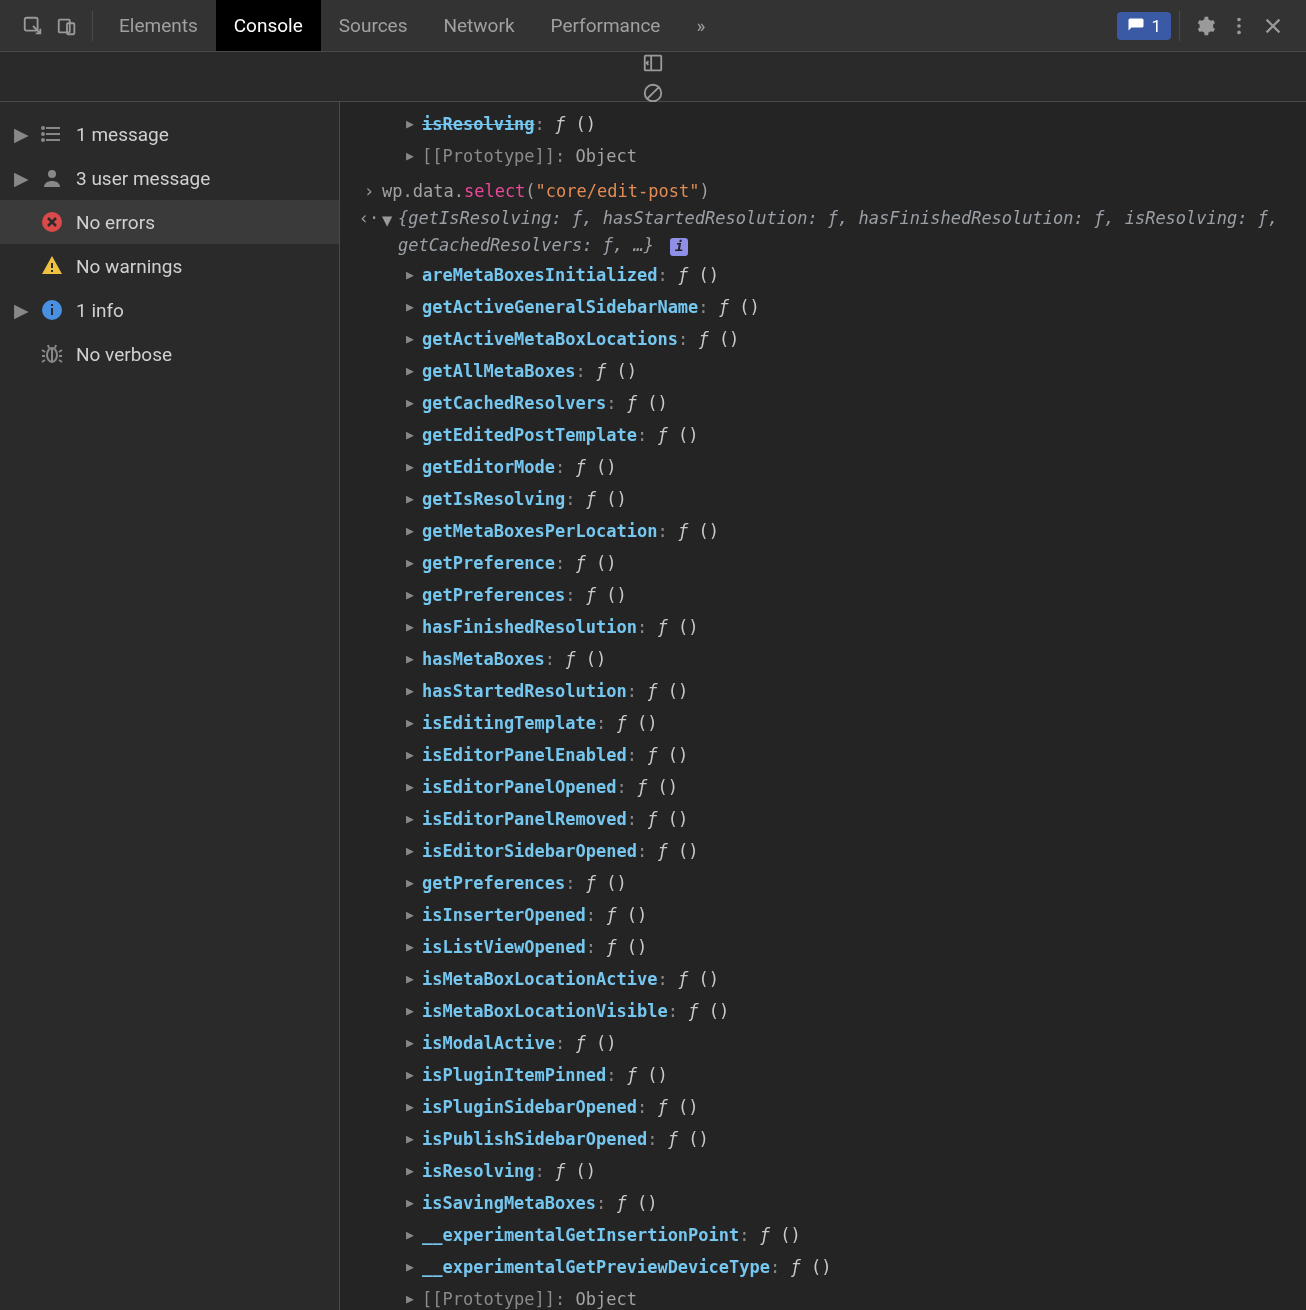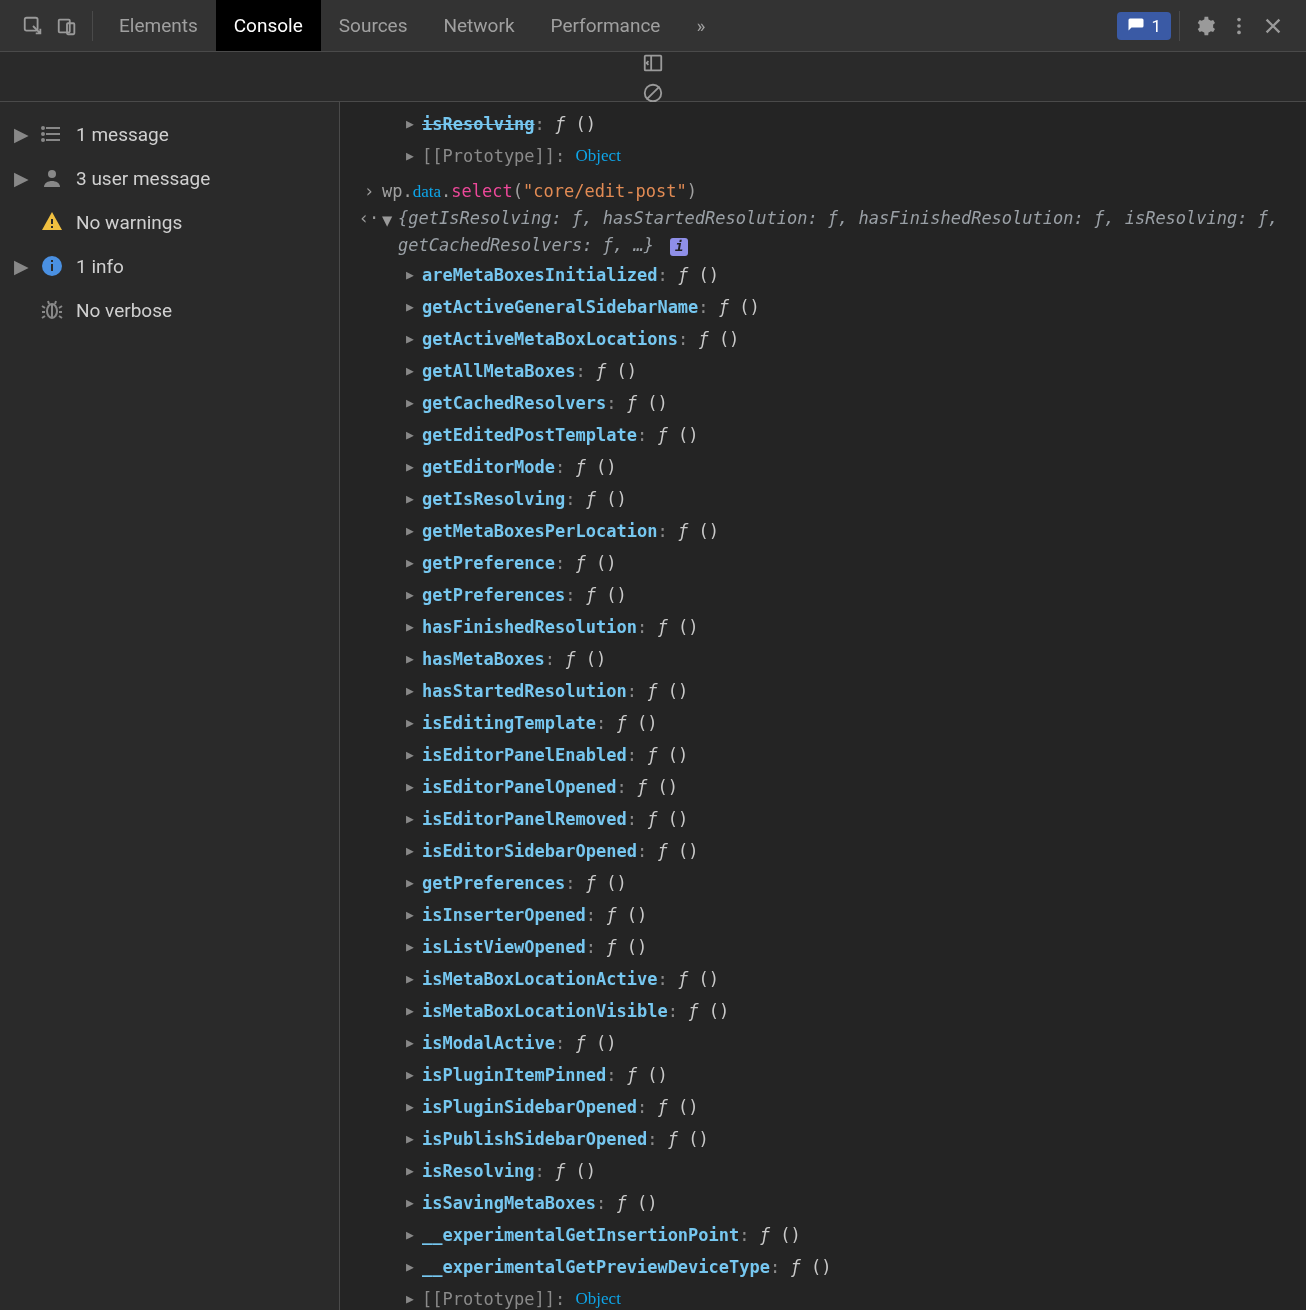--- a/index.html
+++ b/index.html
@@ -82,21 +82,21 @@
 
 .content {
   flex: 1; background: #242424; overflow-y: auto;
   padding: 6px 0 20px 0;
 }
 .row { display:flex; align-items:flex-start; padding-left: 16px; line-height: 27px; }
 .gutter { width: 26px; color:#9a9a9a; text-align:center; flex-shrink:0; }
 .expander { width: 16px; color:#9a9a9a; cursor:pointer; flex-shrink:0; }
 
 .tok-obj { color: #a0a0a0; }
-.tok-method { color: #0ea5e9; font-family: Liberation Serif, serif; }
+.tok-method { color: #a3a3a3; }
 .tok-select { color: #ec4899; }
 .tok-str { color: #e28b54; }
 .tok-key-it { color: #9aa0a6; font-style: italic; }
 .tok-prop { color: #76c7f0; font-weight: 600; }
 .tok-f { color: #c9c9c9; font-style: italic; }
 .tok-paren { color: #c9c9c9; }
 .tok-dim { color: #8a8a8a; }
 .tok-strike { text-decoration: line-through; }
 .info-badge {
   display:inline-flex;align-items:center;justify-content:center;
@@ -237,20 +237,30 @@
     </div>
     <div class="sidebar-row">
       <span class="exp">▶</span>
       <span class="ico c-gray">
         <svg class="ico-m" viewBox="0 0 24 24" fill="currentColor">
             <circle cx="12" cy="8" r="4"></circle>
             <path d="M4 21c0-4 4-6 8-6s8 2 8 6"></path>
           </svg>
       </span>
       <span>3 user message</span>
+    </div>
+    <div class="sidebar-row active">
+      <span class="exp"></span>
+      <span class="ico c-red">
+        <svg class="ico-m" viewBox="0 0 24 24" fill="currentColor">
+            <circle cx="12" cy="12" r="10"></circle>
+            <path d="M8 8 L16 16 M16 8 L8 16" stroke="#2a2a2a" stroke-width="2.5"></path>
+          </svg>
+      </span>
+      <span>No errors</span>
     </div>
     <div class="sidebar-row">
       <span class="exp"></span>
       <span class="ico c-yellow">
         <svg class="ico-m" viewBox="0 0 24 24" fill="currentColor">
             <path d="M12 2 L22 20 H2 Z"></path>
             <rect x="11" y="9" width="2" height="5" fill="#2a2a2a"></rect>
             <rect x="11" y="16" width="2" height="2" fill="#2a2a2a"></rect>
           </svg>
       </span>

